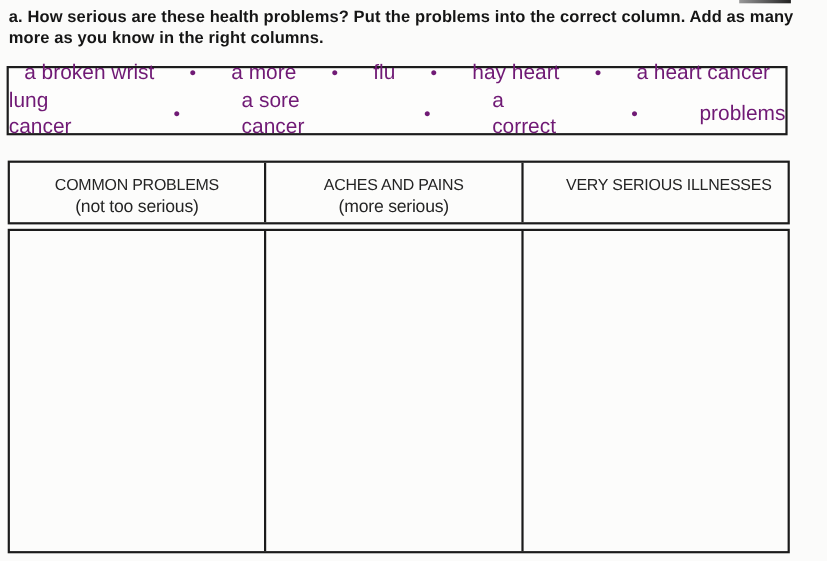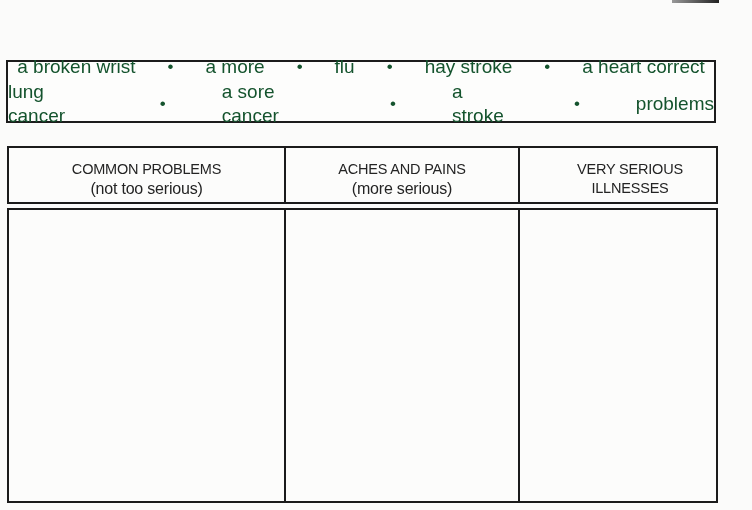--- a/index.html
+++ b/index.html
@@ -37,39 +37,39 @@
     width: 710px; height: 63px;
     box-sizing: border-box;
     border: 2px solid #1c1c1c;
     background: #fdfdfc;
     display: flex; flex-direction: column;
     justify-content: center;
     gap: 1px;
   }
   .wb-row {
     display: flex; justify-content: center; align-items: center;
-    font-size: 19px; line-height: 24px; color: #14532d;
+    font-size: 19px; line-height: 24px; color: #701a75;
     gap: 32px;
   }
   .wb-row.second { gap: 56px; }
   .wb-bullet { font-size: 17px; line-height: 24px; }
 
   
   .tbl-header, .tbl-body {
     position: absolute; left: 7px;
     width: 711px;
     box-sizing: border-box;
     border: 2px solid #1b1b1b;
     background: #fcfcfb;
     display: flex;
   }
   .tbl-header { top: 146px; height: 58px; }
   .tbl-body   { top: 208px; height: 295px; }
 
-  .col-1 { width: 277px; }
+  .col-1 { width: 233px; }
   .col-2 { width: 234px; }
   .col-3 { flex: 1; padding-left: 24px; }
   .divided { border-right: 2px solid #1b1b1b; }
 
   .th-cell {
     box-sizing: border-box;
     padding-top: 12px;
     text-align: center;
     font-size: 14px; line-height: 19px;
     color: #242424; letter-spacing: -0.2px;
@@ -79,39 +79,43 @@
 
   .td-cell { box-sizing: border-box; }
 </style>
 </head>
 <body>
 
 <div class="page">
 
   <div class="scan-mark"></div>
 
+  <div class="instructions">
+    <div class="line">a. How serious are these health problems? Put the problems into the correct column. Add as many</div>
+    <div class="line">more as you know in the right columns.</div>
+  </div>
 
   <div class="word-bank">
     <div class="wb-row">
       <span>a broken wrist</span>
       <span class="wb-bullet">•</span>
       <span>a more</span>
       <span class="wb-bullet">•</span>
       <span>flu</span>
       <span class="wb-bullet">•</span>
-      <span>hay stroke</span>
+      <span>hay heart</span>
       <span class="wb-bullet">•</span>
-      <span>a heart correct</span>
+      <span>a heart cancer</span>
     </div>
     <div class="wb-row second">
       <span>lung cancer</span>
       <span class="wb-bullet">•</span>
       <span>a sore cancer</span>
       <span class="wb-bullet">•</span>
-      <span>a stroke</span>
+      <span>a correct</span>
       <span class="wb-bullet">•</span>
       <span>problems</span>
     </div>
   </div>
 
   <div class="tbl-header">
     <div class="th-cell col-1 divided">
       <div class="th-title">COMMON PROBLEMS</div>
       <div class="th-sub">(not too serious)</div>
     </div>

